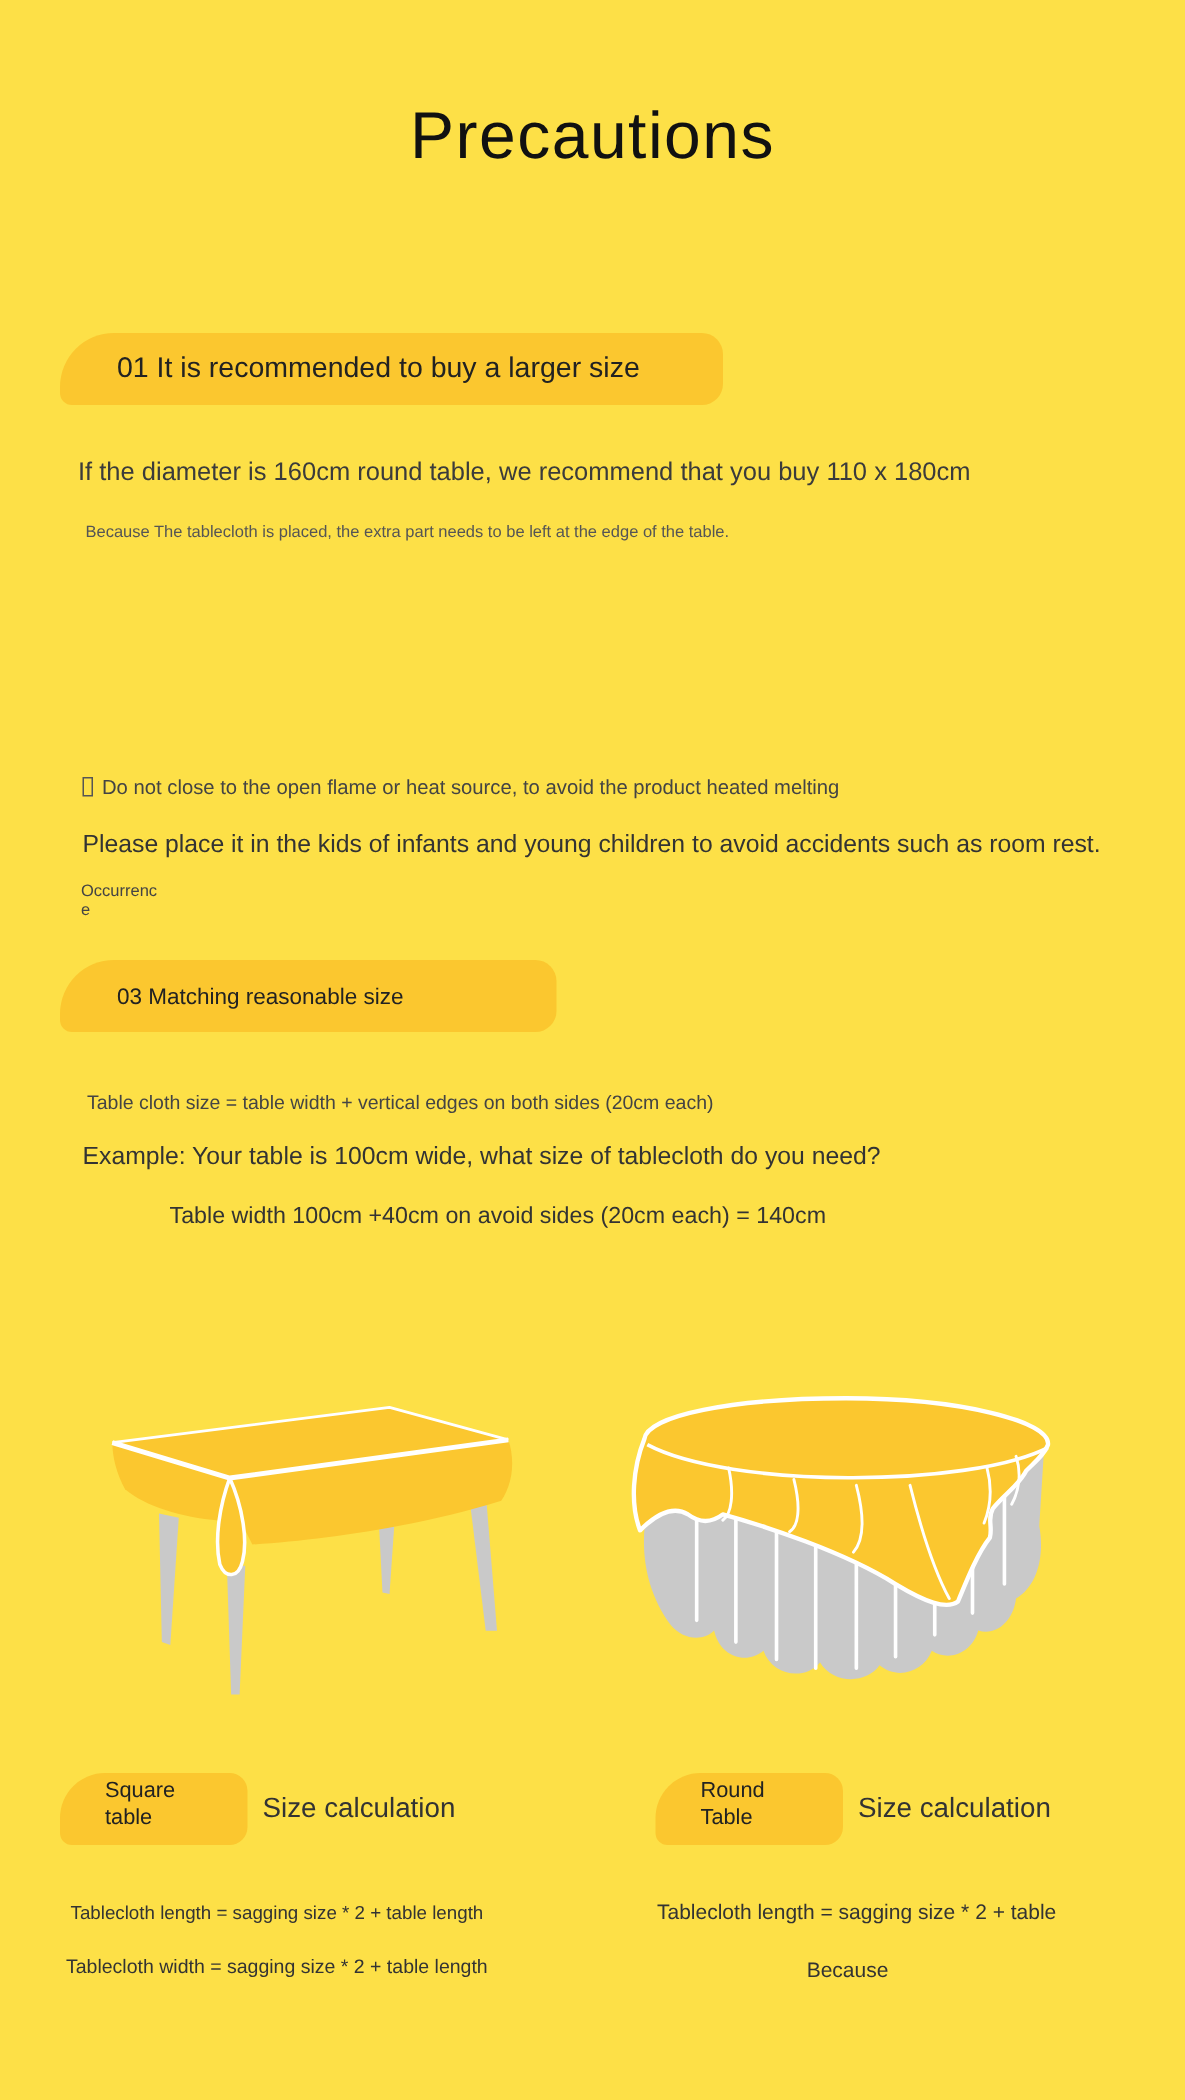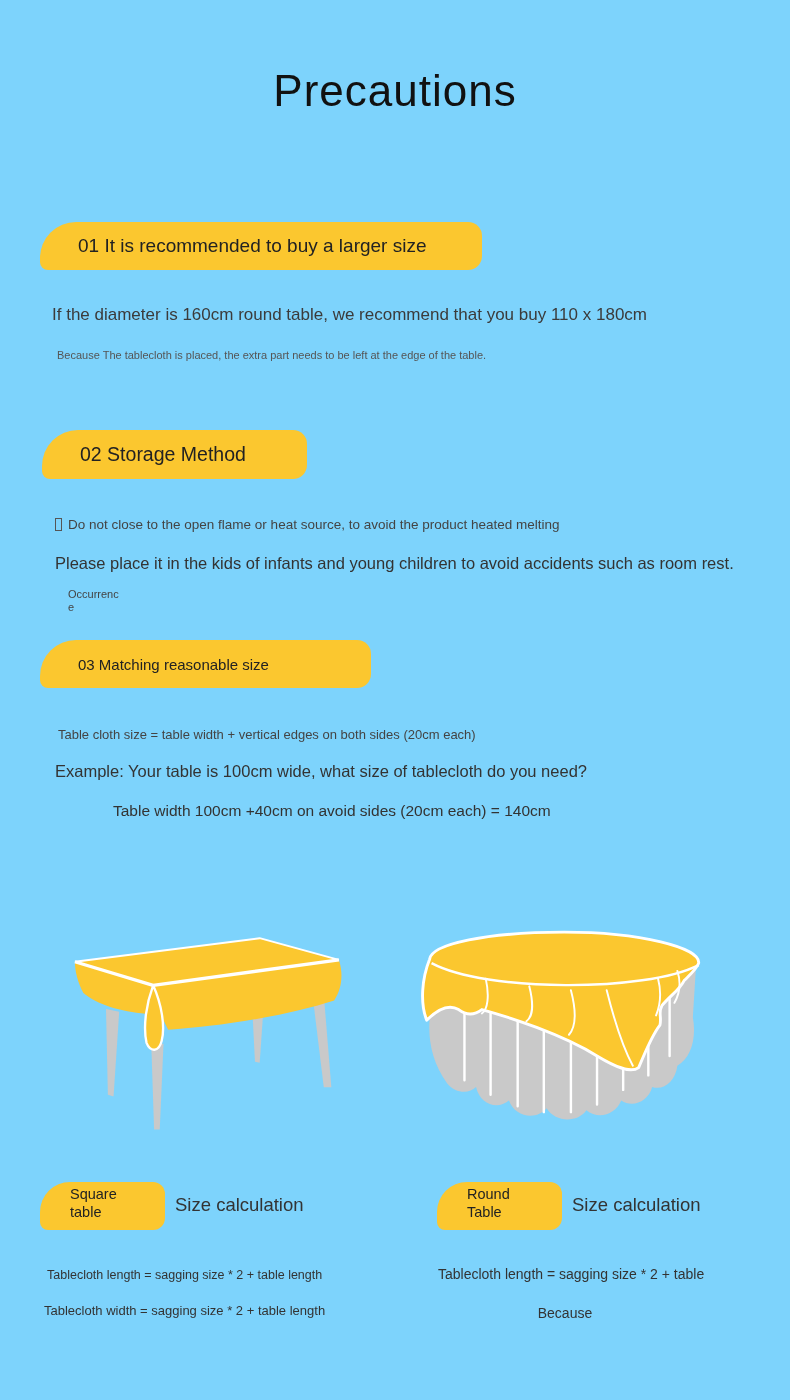--- a/index.html
+++ b/index.html
@@ -4,21 +4,21 @@
 <style>
   :root{
     --accent:#FBC72F;
     --table-gray:#C9C9C9;
   }
   html,body{margin:0;padding:0;background:#fff;}
   body{font-family:"Liberation Sans","DejaVu Sans",sans-serif;}
   .page{
     position:relative;
     width:790px;height:1400px;
-    background:#7dd3fc;
+    background:#fde047;
     overflow:hidden;
   }
   .abs{position:absolute;}
   .page-title{
     left:0;top:66px;width:790px;
     text-align:center;
     font-size:44px;font-weight:500;color:#111;
     letter-spacing:1px;
   }
   .banner{
@@ -32,21 +32,21 @@
   .banner-3{left:40px;top:640px;width:331px;height:48px;font-size:15px;padding-left:38px;box-sizing:border-box;}
   .s1-line{left:52px;top:305px;font-size:17px;color:#3b3b3b;}
   .s1-note{left:57px;top:349px;font-size:11px;color:#555;}
   .s2-line1{left:55px;top:517px;font-size:13.5px;color:#444;display:flex;align-items:center;}
   .tofu{
     display:inline-block;width:7px;height:13px;
     border:1px solid #555;margin-right:6px;
     box-sizing:border-box;
   }
   .s2-line2{left:55px;top:554px;font-size:16.5px;color:#333;}
-  .s2-wrap{left:68px;top:588px;font-size:11px;color:#444;line-height:13px;}
+  .s2-wrap{left:54px;top:588px;font-size:11px;color:#444;line-height:13px;}
   .s2-wrap span{display:block;}
   .s3-line1{left:58px;top:727px;font-size:13px;color:#444;}
   .s3-line2{left:55px;top:762px;font-size:16.5px;color:#333;}
   .s3-line3{left:113px;top:802px;font-size:15.5px;color:#333;}
   .illus-square{left:40px;top:925px;width:330px;height:215px;}
   .illus-round{left:418px;top:918px;width:300px;height:218px;}
   .mini-badge{
     background:var(--accent);
     border-radius:30px 12px 12px 8px;
     color:#222;font-size:14.5px;line-height:18px;
@@ -70,23 +70,20 @@
 <div class="page">
 
   <div class="abs page-title">Precautions</div>
 
   <div class="abs banner banner-1">
     <span>01 It is recommended to buy a larger size</span>
   </div>
   <div class="abs s1-line">If the diameter is 160cm round table, we recommend that you buy 110 x 180cm</div>
   <div class="abs s1-note">Because The tablecloth is placed, the extra part needs to be left at the edge of the table.</div>
 
-  <div class="abs banner banner-2">
-    <span>02 Storage Method</span>
-  </div>
   <div class="abs s2-line1">
     <span class="tofu"></span>
     <span>Do not close to the open flame or heat source, to avoid the product heated melting</span>
   </div>
   <div class="abs s2-line2">Please place it in the kids of infants and young children to avoid accidents such as room rest.</div>
   <div class="abs s2-wrap">
     <span>Occurrenc</span>
     <span>e</span>
   </div>
 

